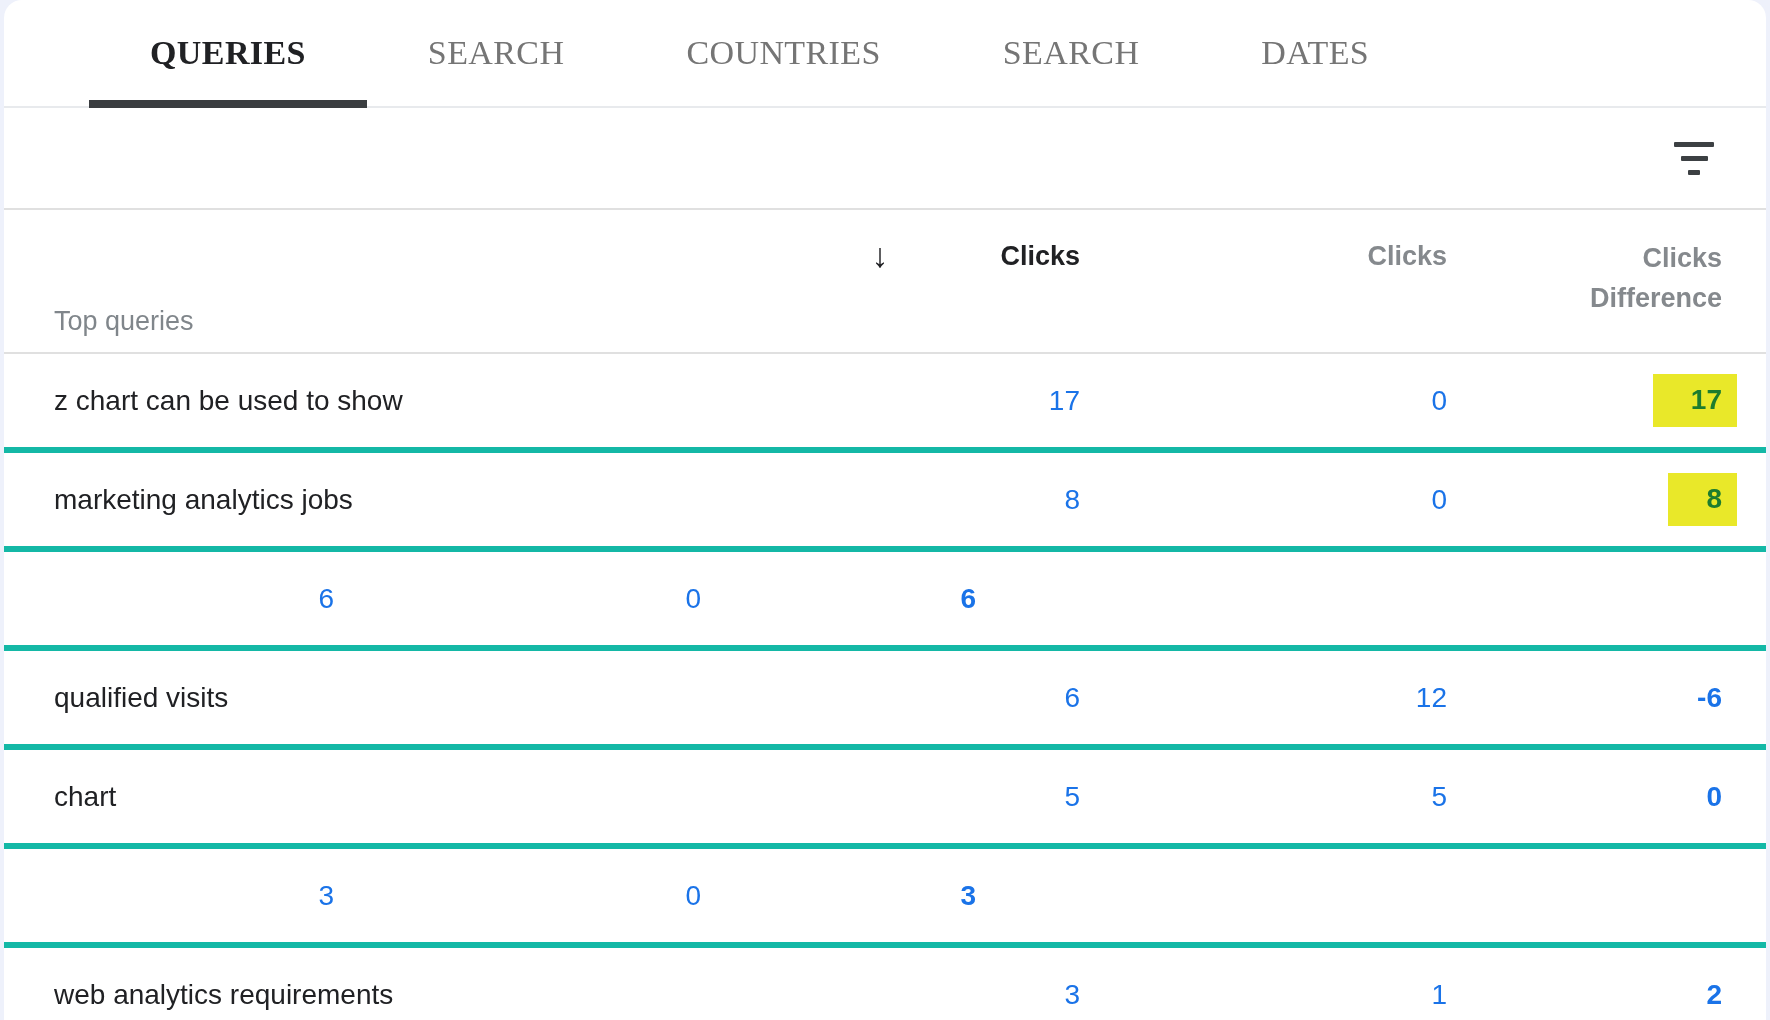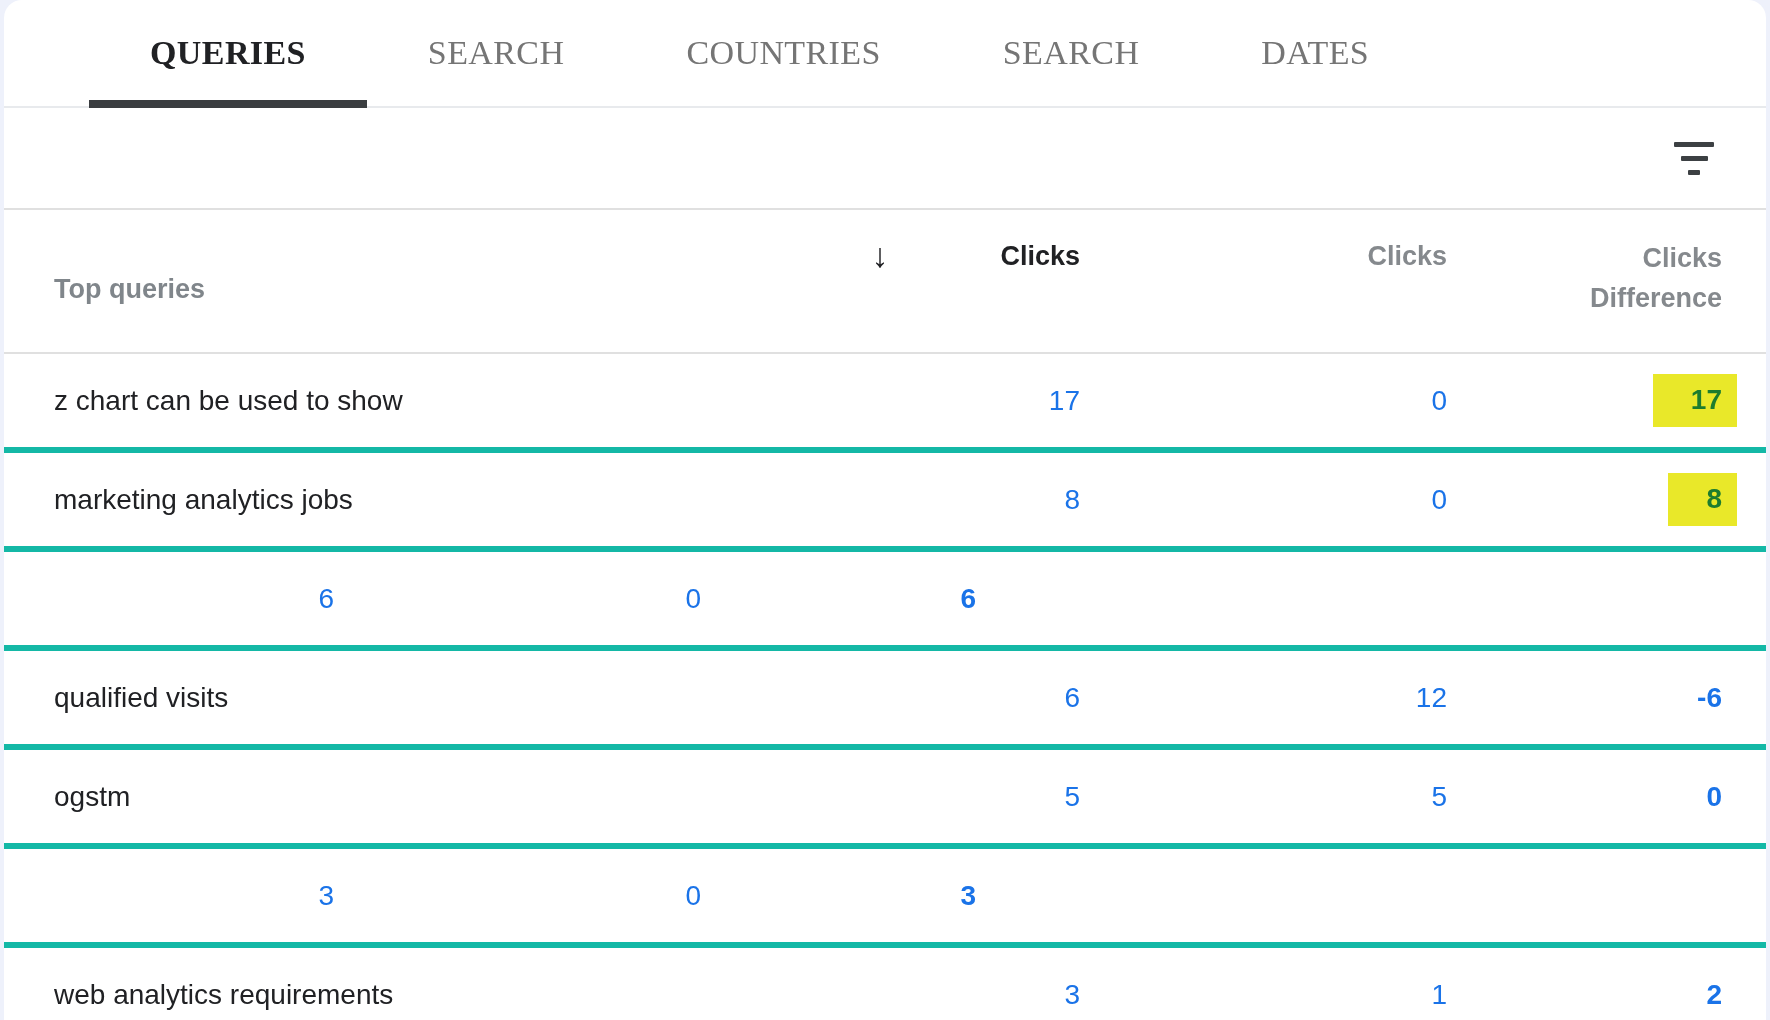--- a/index.html
+++ b/index.html
@@ -70,24 +70,23 @@
 
   
   .thead {
     height: 144px;
     border-bottom: 2px solid #e0e0e0;
     display: flex;
     padding: 0 44px 0 50px;
   }
   .h-query {
     flex: 1;
-    padding-top: 64px;
+    padding-top: 96px;
     font-size: 27px;
     color: #80868b;
-    font-weight: bold;
   }
   .h-c1 {
     width: 280px;
     display: flex;
     justify-content: flex-end;
     align-items: flex-start;
     padding-top: 28px;
   }
   .sort-arrow {
     font-size: 34px;
@@ -220,21 +219,21 @@
   <div class="row">
     <div class="q">qualified visits</div>
     <div class="c1">6</div>
     <div class="c2">12</div>
     <div class="c3">
       <span>-6</span>
     </div>
   </div>
 
   <div class="row">
-    <div class="q">ogstm</div>
+    <div class="q">chart</div>
     <div class="c1">5</div>
     <div class="c2">5</div>
     <div class="c3">
       <span>0</span>
     </div>
   </div>
 
   <div class="row">
     <div class="c1">3</div>
     <div class="c2">0</div>

